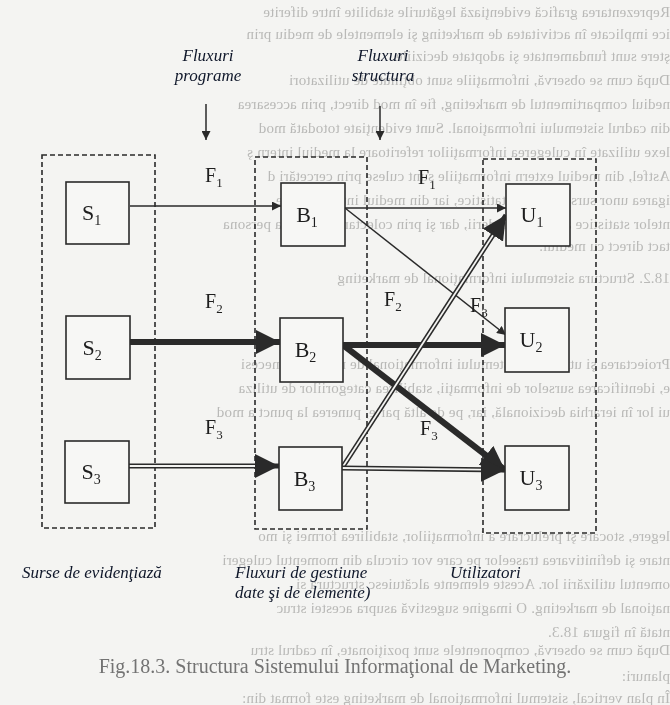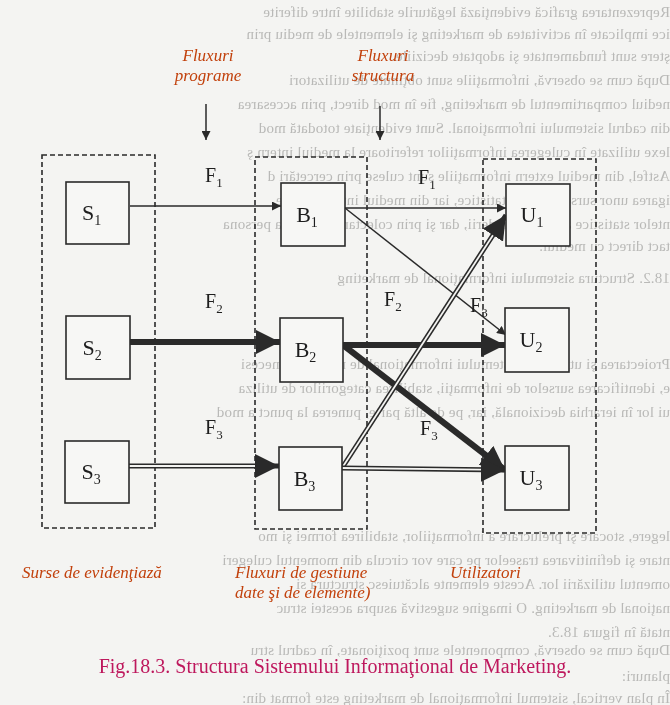--- a/index.html
+++ b/index.html
@@ -1,22 +1,22 @@
 <!DOCTYPE html>
 <html><head>
 <meta charset="utf-8">
 <style>
   html, body { margin:0; padding:0; }
   body { width:670px; height:705px; background:#f4f4f2; position:relative; overflow:hidden;
          font-family:"Liberation Serif","DejaVu Serif",serif; color:#1e1e1e; }
   .bg-text { position:absolute; left:0; width:670px; font-size:15px; color:#b9b9b7; white-space:nowrap;
              transform:scaleX(-1); text-align:left; letter-spacing:0.2px; }
   svg#diagram { position:absolute; left:0; top:0; }
-  .label { position:absolute; font-style:italic; font-size:17px; line-height:20px; color:#c2410c; }
-  .caption { position:absolute; left:0; width:670px; top:655px; text-align:center; font-size:20px; color:#be185d; }
+  .label { position:absolute; font-style:italic; font-size:17px; line-height:20px; color:#0f172a; }
+  .caption { position:absolute; left:0; width:670px; top:655px; text-align:center; font-size:20px; color:#737373; }
 </style>
 </head>
 <body>
 
 <div id="bg-layer">
     <div class="bg-text" style="top: 4px;">Reprezentarea grafică evidenţiază legăturile stabilite între diferite</div>
     <div class="bg-text" style="top: 26px;">ice implicate în activitatea de marketing şi elementele de mediu prin</div>
     <div class="bg-text" style="top: 48px;">ştere sunt fundamentate şi adoptate deciziile.</div>
     <div class="bg-text" style="top: 72px;">După cum se observă, informaţiile sunt obţinute de utilizatori</div>
     <div class="bg-text" style="top: 96px;">nediul compartimentul de marketing, fie în mod direct, prin accesarea</div>

